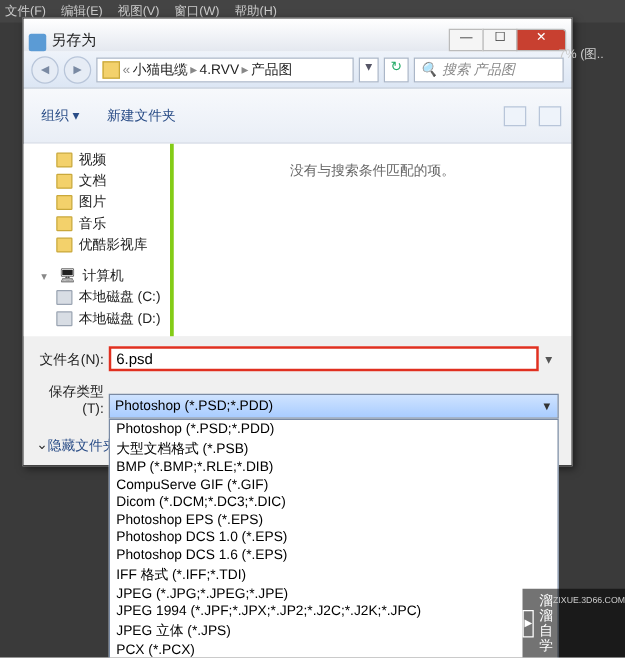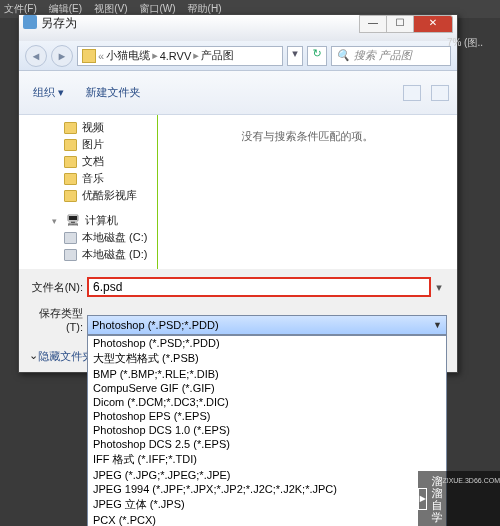--- a/index.html
+++ b/index.html
@@ -4,21 +4,21 @@
 <style>
 * { margin: 0; padding: 0; box-sizing: border-box; font-family: "Segoe UI", Tahoma, sans-serif; font-size: 11px; }
 body { background: #3a3a3a; width: 500px; height: 526px; overflow: hidden; position: relative; }
 
 .menubar { background: #444; color: #ccc; padding: 2px 4px; display: flex; gap: 12px; height: 18px; }
 .menubar span { font-size: 10px; }
 
 .percent-overlay { position: absolute; right: 17px; top: 36px; color: #ccc; font-size: 10px; z-index: 1; }
 
 .dialog { position: absolute; left: 18px; top: 14px; width: 440px; background: #f0f0f0; border: 1px solid #444; box-shadow: 2px 2px 6px rgba(0,0,0,.5); }
-.titlebar { background: linear-gradient(#fff,#e4e8ef); height: 26px; display: flex; align-items: flex-start; padding: 0 4px; }
+.titlebar { background: linear-gradient(#fff,#e4e8ef); height: 26px; display: flex; align-items: flex-end; padding: 0 4px; }
 .title-icon { width: 14px; height: 14px; background: #5b9bd5; border-radius: 2px; margin-right: 4px; }
 .titlebar .title { flex: 1; font-size: 12px; color: #222; }
 .winbtns { display: flex; }
 .winbtn { width: 28px; height: 18px; background: #f5f5f5; border: 1px solid #bbb; margin-left: -1px; text-align: center; line-height: 14px; font-size: 10px; color: #333; }
 .winbtn.close { background: #c84030; color: #fff; width: 40px; border-radius: 0 3px 0 0; }
 
 .navbar { background: linear-gradient(#eef3fa,#dce6f4); height: 30px; display: flex; align-items: center; padding: 0 6px; gap: 4px; border-bottom: 1px solid #bcc7d8; }
 .navbtn { width: 22px; height: 22px; border-radius: 50%; background: #e6ecf5; border: 1px solid #b8c5d9; text-align: center; line-height: 20px; color: #7a8aa3; }
 .breadcrumb { flex: 1; background: #fff; border: 1px solid #aab6c8; height: 20px; display: flex; align-items: center; padding: 0 4px; gap: 2px; font-size: 11px; color: #222; }
 .bc-icon { width: 14px; height: 14px; background: #f3d16b; border: 1px solid #c9a83b; }
@@ -26,21 +26,21 @@
 .dropbtn { width: 16px; height: 20px; background: #fff; border: 1px solid #aab6c8; text-align: center; color: #556; }
 .refreshbtn { width: 20px; height: 20px; background: #fff; border: 1px solid #aab6c8; text-align: center; color: #2a6; }
 .searchbox { width: 120px; background: #fff; border: 1px solid #aab6c8; height: 20px; display: flex; align-items: center; padding: 0 4px; color: #888; font-style: italic; gap: 4px; }
 
 .toolbar { background: linear-gradient(#f7f9fc,#e9eef6); height: 44px; display: flex; align-items: center; padding: 0 8px; gap: 10px; border-bottom: 1px solid #cfd8e6; }
 .tbtn { color: #2a4d87; font-size: 11px; padding: 2px 6px; }
 .tspacer { flex: 1; }
 .ticon { width: 18px; height: 16px; border: 1px solid #b8c5d9; background: #eef3fa; }
 
 .body { display: flex; height: 154px; background: #fff; }
-.sidebar { width: 120px; border-right: 1px solid #84cc16; padding: 4px 0 4px 14px; overflow: hidden; background: #fff; margin-left: 19px; }
+.sidebar { width: 120px; border-right: 3px solid #84cc16; padding: 4px 0 4px 14px; overflow: hidden; background: #fff; }
 .side-item { display: flex; align-items: center; gap: 5px; height: 17px; color: #222; font-size: 11px; }
 .side-item .exp { width: 9px; color: #888; font-size: 9px; }
 .side-item .ico { width: 13px; height: 12px; background: #f3d16b; border: 1px solid #c9a83b; border-radius: 1px; }
 .side-item.indent { padding-left: 12px; }
 .side-item.header { font-weight: normal; color: #222; }
 .side-item .drive { background: #d8dde4; border: 1px solid #9aa4b2; }
 .content { flex: 1; display: flex; align-items: flex-start; justify-content: center; padding-top: 14px; color: #666; font-size: 11px; }
 
 .fields { background: #f0f0f0; padding: 8px 10px 4px 10px; }
 .row { display: flex; align-items: center; margin-bottom: 6px; justify-content: flex-end; }
@@ -117,25 +117,25 @@
   </div>
 
   <div class="body">
     <div class="sidebar">
       <div class="side-item indent">
           <span class="ico"></span>
           <span>视频</span>
         </div>
       <div class="side-item indent">
           <span class="ico"></span>
+          <span>文档</span>
+        </div>
+      <div class="side-item indent">
+          <span class="ico"></span>
           <span>图片</span>
-        </div>
-      <div class="side-item indent">
-          <span class="ico"></span>
-          <span>文档</span>
         </div>
       <div class="side-item indent">
           <span class="ico"></span>
           <span>音乐</span>
         </div>
       <div class="side-item indent">
           <span class="ico"></span>
           <span>优酷影视库</span>
         </div>
       <div style="height:8px"></div>
@@ -172,21 +172,21 @@
           <span class="chev">▼</span>
         </div>
         <div class="dropdown" id="ft-dropdown">
             <div class="opt">Photoshop (*.PSD;*.PDD)</div>
             <div class="opt">大型文档格式 (*.PSB)</div>
             <div class="opt">BMP (*.BMP;*.RLE;*.DIB)</div>
             <div class="opt">CompuServe GIF (*.GIF)</div>
             <div class="opt">Dicom (*.DCM;*.DC3;*.DIC)</div>
             <div class="opt">Photoshop EPS (*.EPS)</div>
             <div class="opt">Photoshop DCS 1.0 (*.EPS)</div>
-            <div class="opt">Photoshop DCS 2.5 (*.EPS)</div>
+            <div class="opt">Photoshop DCS 1.6 (*.EPS)</div>
             <div class="opt">IFF 格式 (*.IFF;*.TDI)</div>
             <div class="opt">JPEG (*.JPG;*.JPEG;*.JPE)</div>
             <div class="opt">JPEG 1994 (*.JPF;*.JPX;*.JP2;*.J2C;*.J2K;*.JPC)</div>
             <div class="opt">JPEG 立体 (*.JPS)</div>
             <div class="opt">PCX (*.PCX)</div>
             <div class="opt">Photoshop Raw (*.RAW)</div>
           </div>
       </div>
     </div>
   </div>

